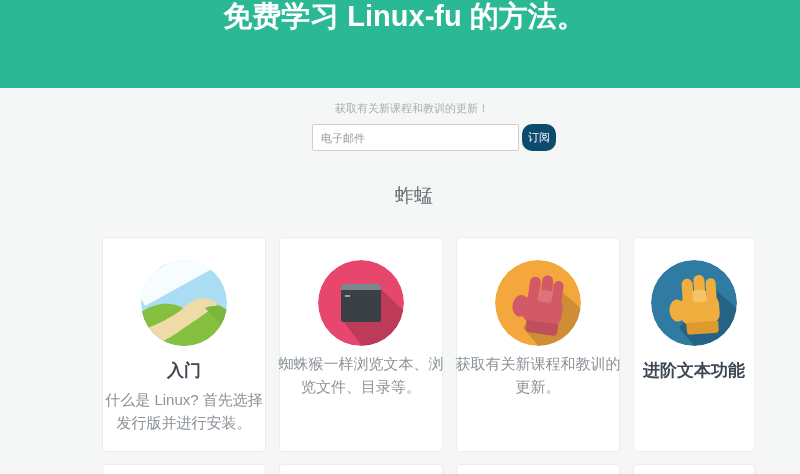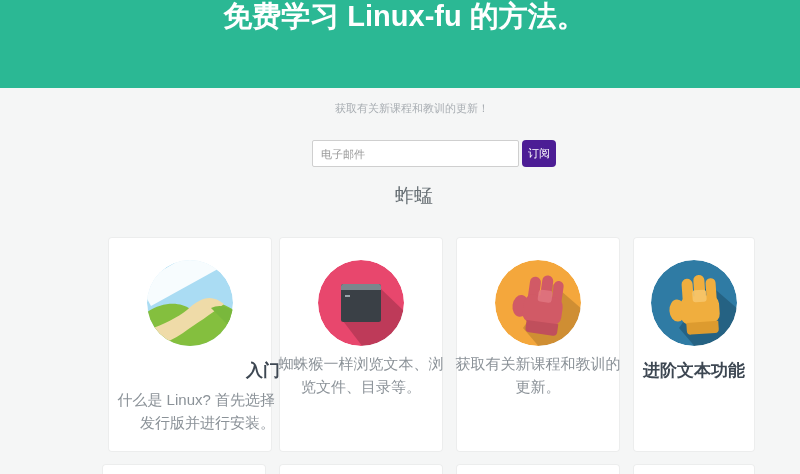--- a/index.html
+++ b/index.html
@@ -13,46 +13,46 @@
   .banner{position:absolute;top:0;left:0;width:800px;height:88px;background:#2bb894;}
   .banner h1{
     margin:0;padding:1px 13px 0 22px;text-align:center;
     color:#ffffff;font-size:29px;font-weight:bold;line-height:1.1;
   }
   
   .prompt{
     position:absolute;top:101px;left:0;width:824px;text-align:center;
     font-size:11px;color:#a9aeb3;
   }
-  .subscribe{position:absolute;top:140px;left:312px;margin:0;display:flex;}
+  .subscribe{position:absolute;top:124px;left:312px;margin:0;display:flex;}
   .subscribe input{
     width:207px;height:27px;box-sizing:border-box;
     border:1px solid #cfcfcf;border-radius:2px;background:#ffffff;
     padding:0 8px;font-size:11px;color:#555;outline:none;
     font-family:inherit;
   }
   .subscribe input::placeholder{color:#9a9a9a;}
   .subscribe button{
-    margin-left:3px;width:34px;height:27px;border:none;border-radius:4px;
-    background:#4c1d95;color:#ffffff;font-size:11px;cursor:pointer;
+    margin-left:3px;width:34px;height:27px;border:none;border-radius:10px;
+    background:#0c4a6e;color:#ffffff;font-size:11px;cursor:pointer;
     font-family:inherit;padding:0;
   }
   
   .section-title{
     position:absolute;top:183px;left:0;width:828px;margin:0;text-align:center;
     font-size:19px;font-weight:normal;color:#676f74;
   }
   
   .card{
     position:absolute;top:238px;height:213px;width:162px;
     background:#ffffff;border-radius:3px;
     box-shadow:0 0 0 1px rgba(0,0,0,0.035);
     text-align:center;cursor:pointer;
   }
-  .card.c1{left:109px;text-align:right;}
+  .card.c1{left:103px;}
   .card.c2{left:280px;}
   .card.c3{left:457px;}
   .card.c4{left:634px;width:120px;}
   .card svg{display:block;margin:22px auto 0;}
   .card h3{
     margin:13px 0 0;font-size:17px;font-weight:bold;color:#3d4752;
     white-space:nowrap;position:relative;left:50%;transform:translateX(-50%);
     width:180px;
   }
   .card p{

